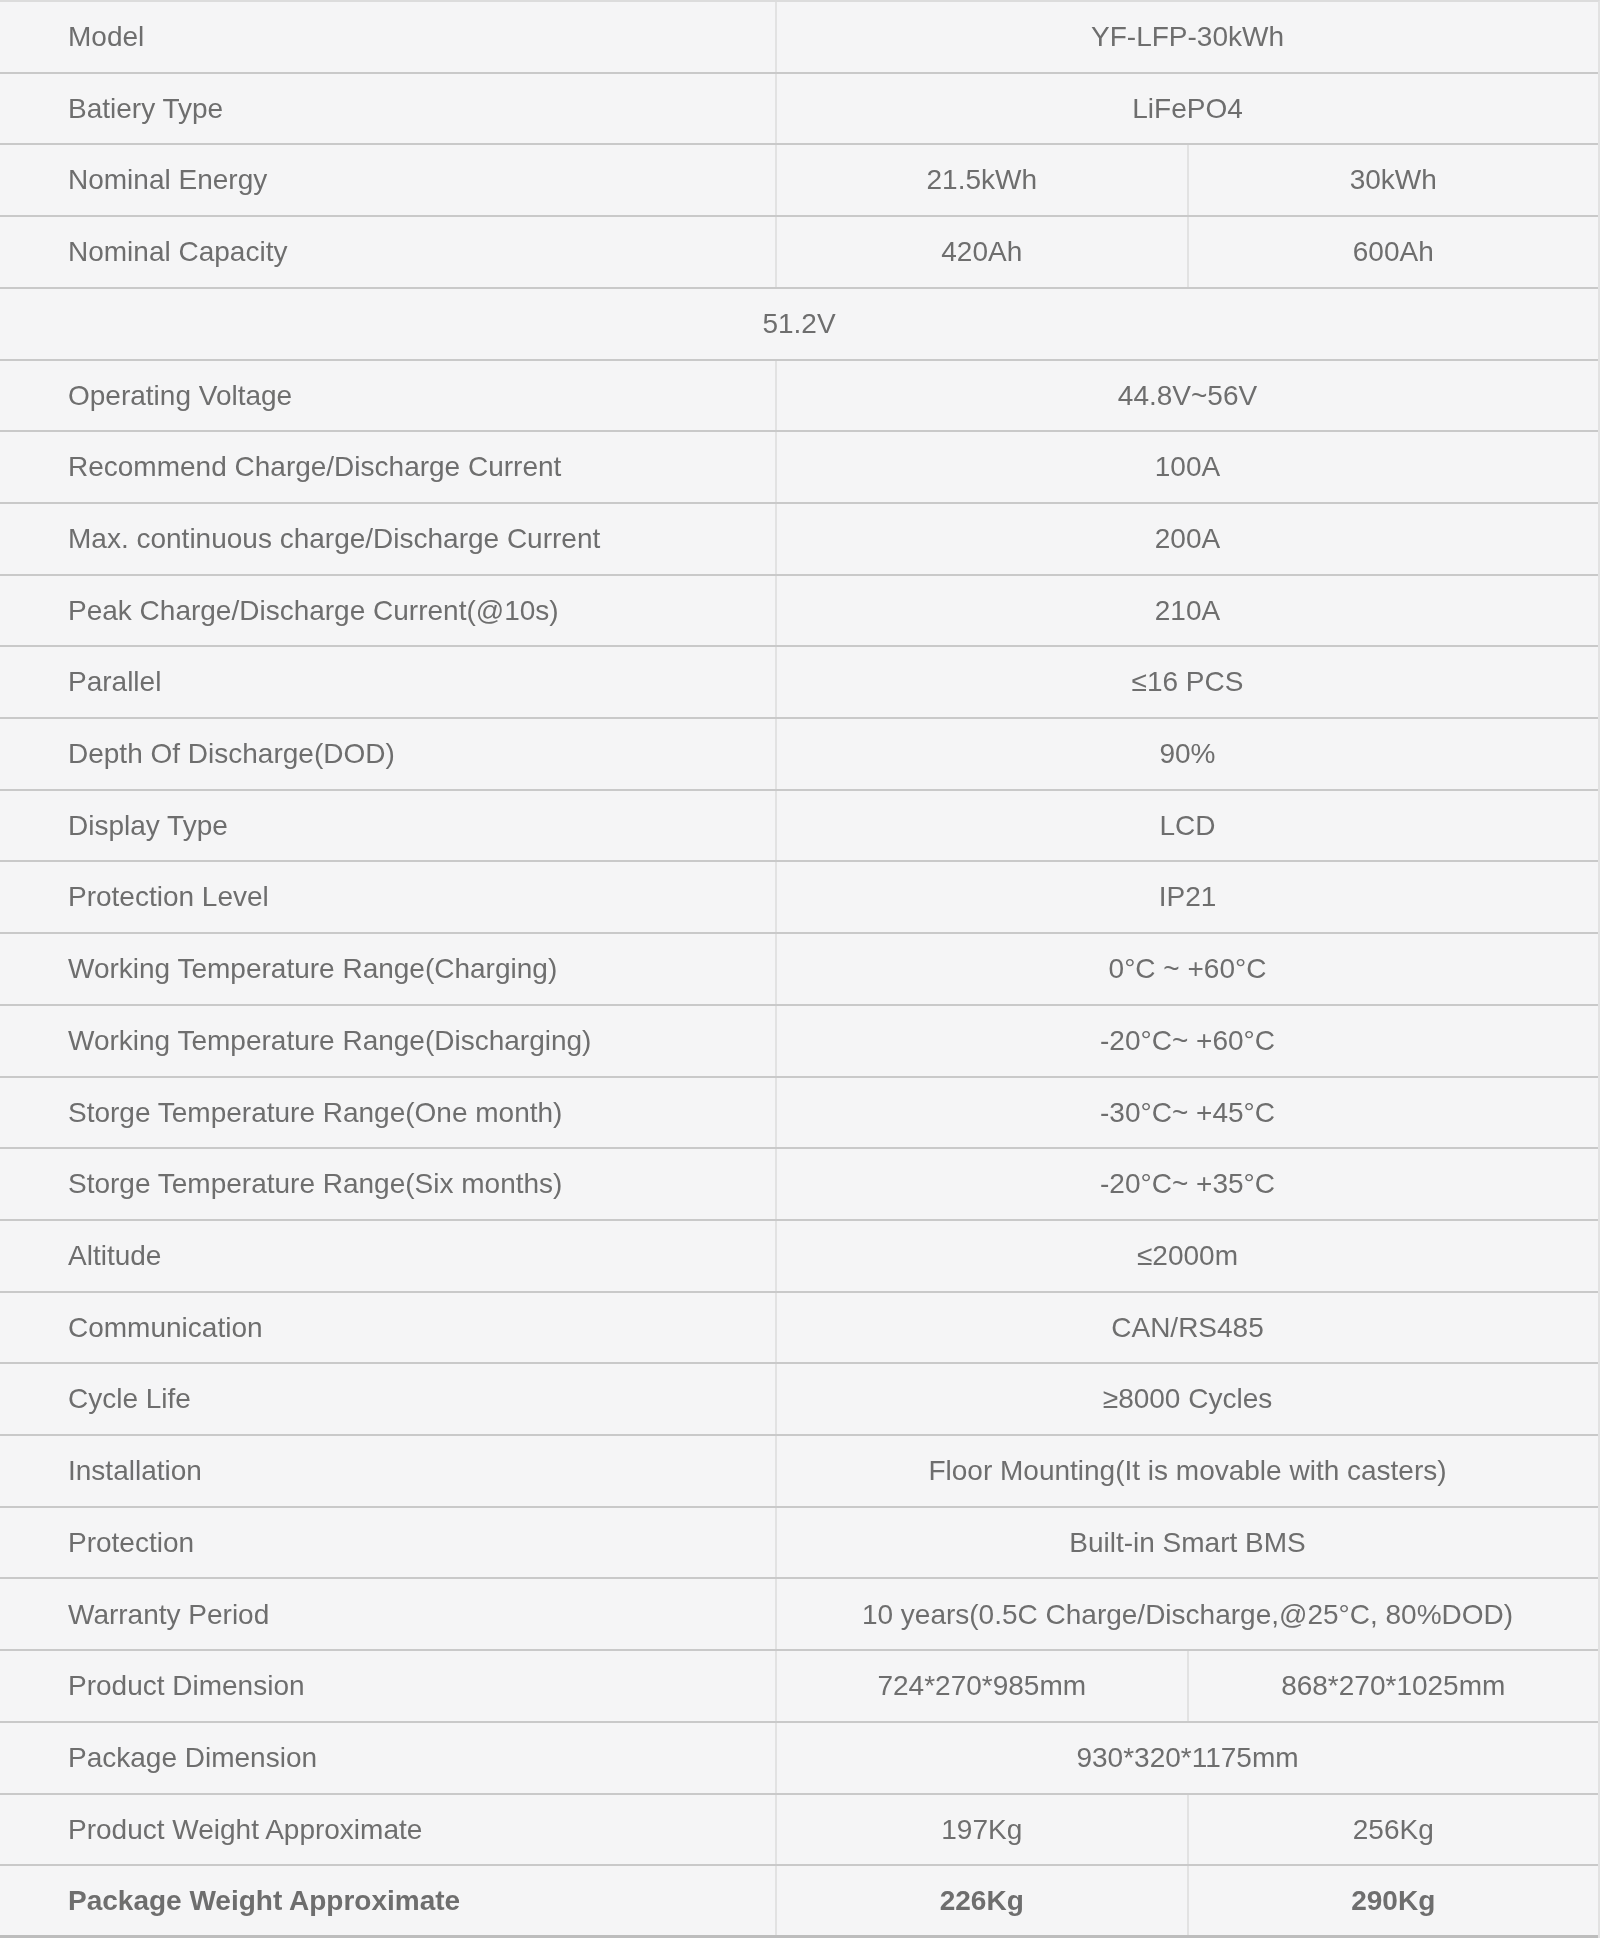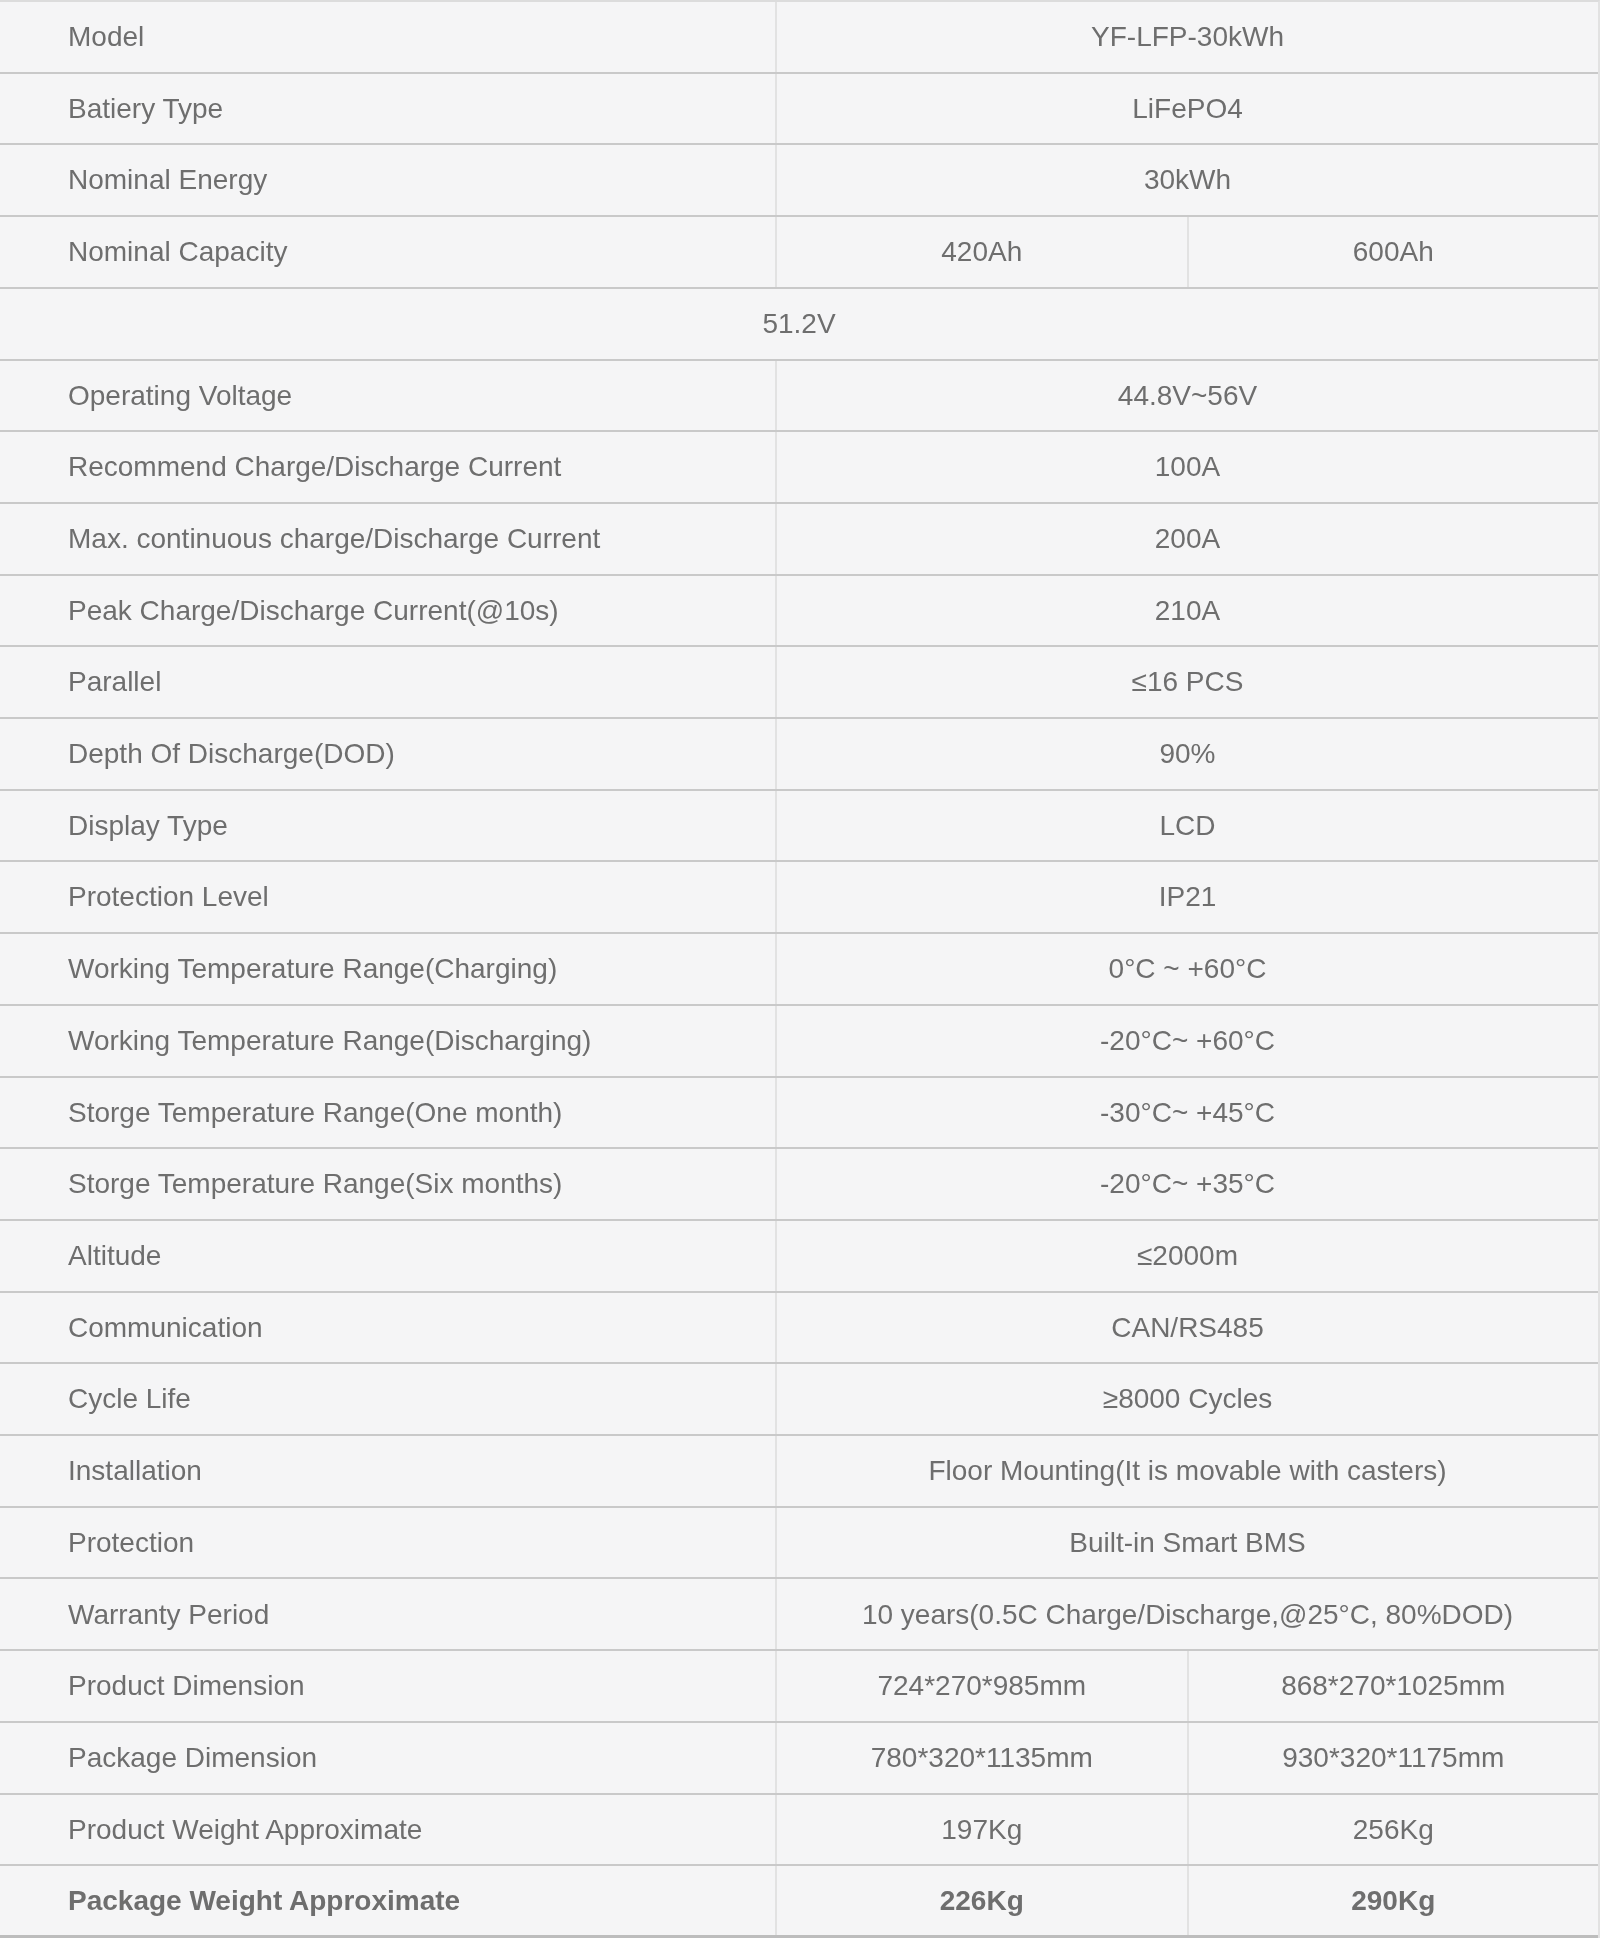--- a/index.html
+++ b/index.html
@@ -68,20 +68,21 @@
       <div class="row">
         <div class="cell label">Model</div>
         <div class="cell value half">YF-LFP-30kWh</div>
       </div>
       <div class="row">
         <div class="cell label">Batiery Type</div>
         <div class="cell value span">LiFePO4</div>
       </div>
       <div class="row">
         <div class="cell label">Nominal Energy</div>
+        <div class="cell value half">21.5kWh</div>
         <div class="cell value half">30kWh</div>
       </div>
       <div class="row">
         <div class="cell label">Nominal Capacity</div>
         <div class="cell value half">420Ah</div>
         <div class="cell value half">600Ah</div>
       </div>
       <div class="row">
         <div class="cell value span">51.2V</div>
       </div>
@@ -157,21 +158,20 @@
         <div class="cell label">Warranty Period</div>
         <div class="cell value span">10 years(0.5C Charge/Discharge,@25°C, 80%DOD)</div>
       </div>
       <div class="row">
         <div class="cell label">Product Dimension</div>
         <div class="cell value half">724*270*985mm</div>
         <div class="cell value half">868*270*1025mm</div>
       </div>
       <div class="row">
         <div class="cell label">Package Dimension</div>
-        <div class="cell value half">780*320*1135mm</div>
         <div class="cell value half">930*320*1175mm</div>
       </div>
       <div class="row">
         <div class="cell label">Product Weight Approximate</div>
         <div class="cell value half">197Kg</div>
         <div class="cell value half">256Kg</div>
       </div>
       <div class="row">
         <div class="cell label">Package Weight Approximate</div>
         <div class="cell value half">226Kg</div>

